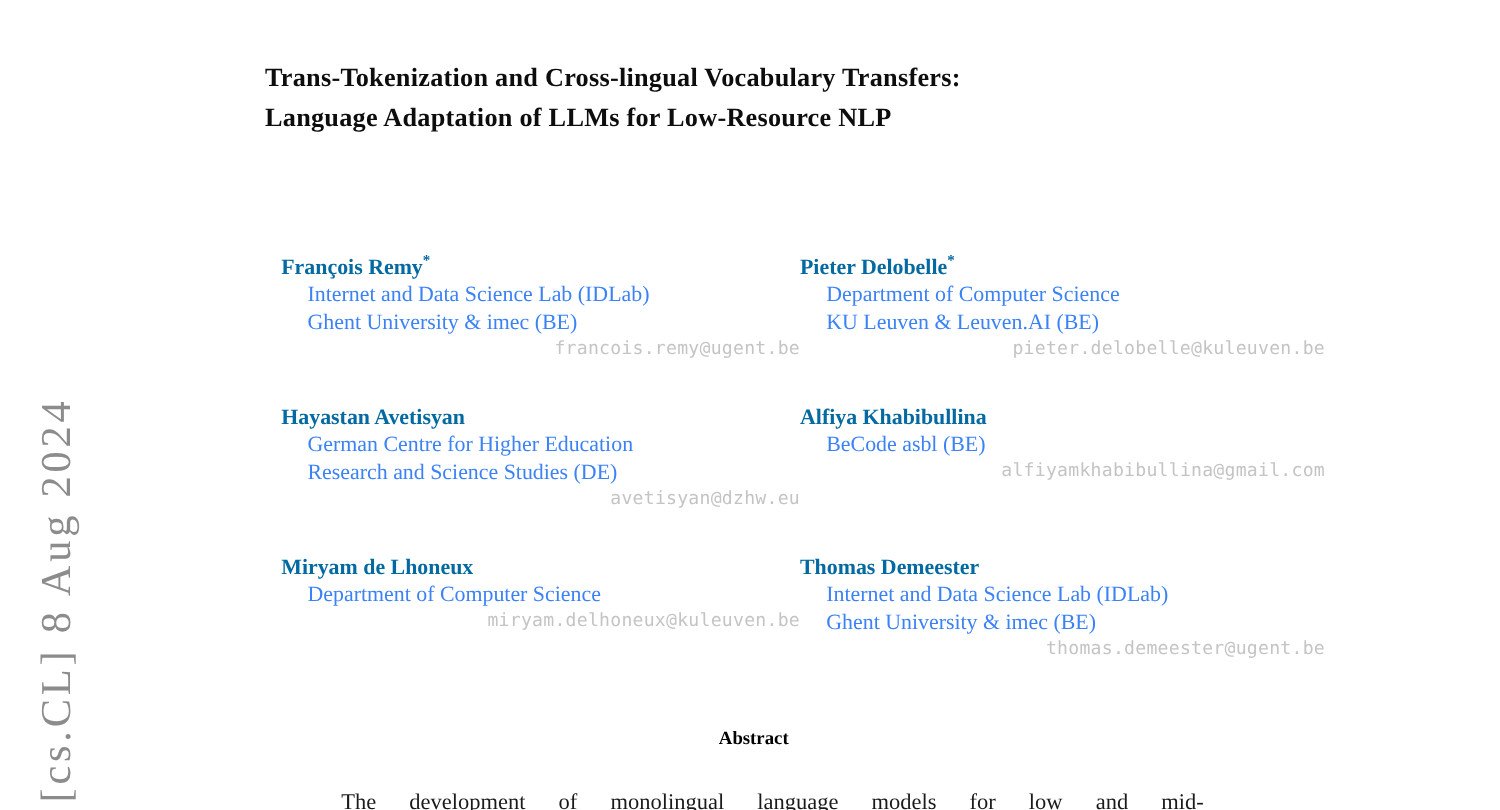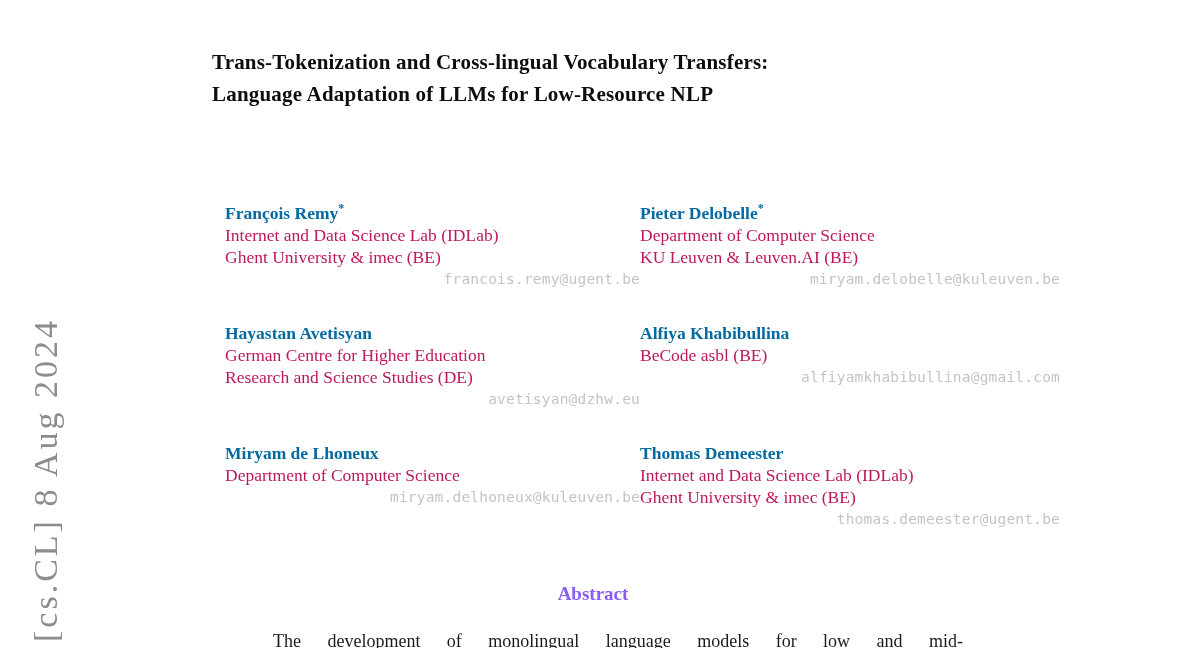--- a/index.html
+++ b/index.html
@@ -46,39 +46,39 @@
     position: absolute;
     left: 225px;
     top: 197px;
     display: grid;
     grid-template-columns: 415px 420px;
     grid-template-rows: 120px 120px 120px;
   }
   .author-block { font-size: 17.5px; line-height: 22px; }
   .author-name  { font-weight: bold; color: #0369a1; }
   .author-name sup { font-size: 12px; }
-  .author-affil { color: #be185d; }
+  .author-affil { color: #3b82f6; margin-left: 21px; }
   .author-email {
     font-family: "DejaVu Sans Mono", monospace;
     font-size: 14.5px;
     color: #c4c4c4;
     letter-spacing: 0.2px;
     text-align: right;
   }
 
   
   .abstract-heading {
     position: absolute;
-    left: 248px;
+    left: 258px;
     top: 583px;
     width: 690px;
     text-align: center;
-    font-size: 19px;
+    font-size: 15px;
     font-weight: bold;
-    color: #8b5cf6;
+    color: #000000;
   }
   .abstract-line {
     position: absolute;
     left: 256px;
     top: 630px;
     width: 707px;
     font-size: 18px;
     line-height: 22px;
     color: #1a1a1a;
     text-indent: 17px;
@@ -103,21 +103,21 @@
     <div class="author-name"><span>François Remy</span><sup>*</sup></div>
     <div class="author-affil">Internet and Data Science Lab (IDLab)</div>
     <div class="author-affil">Ghent University &amp; imec (BE)</div>
     <div class="author-email">francois.remy@ugent.be</div>
   </div>
 
   <div class="author-block">
     <div class="author-name"><span>Pieter Delobelle</span><sup>*</sup></div>
     <div class="author-affil">Department of Computer Science</div>
     <div class="author-affil">KU Leuven &amp; Leuven.AI (BE)</div>
-    <div class="author-email">miryam.delobelle@kuleuven.be</div>
+    <div class="author-email">pieter.delobelle@kuleuven.be</div>
   </div>
 
   <div class="author-block">
     <div class="author-name"><span>Hayastan Avetisyan</span><sup></sup></div>
     <div class="author-affil">German Centre for Higher Education</div>
     <div class="author-affil">Research and Science Studies (DE)</div>
     <div class="author-email">avetisyan@dzhw.eu</div>
   </div>
 
   <div class="author-block">

